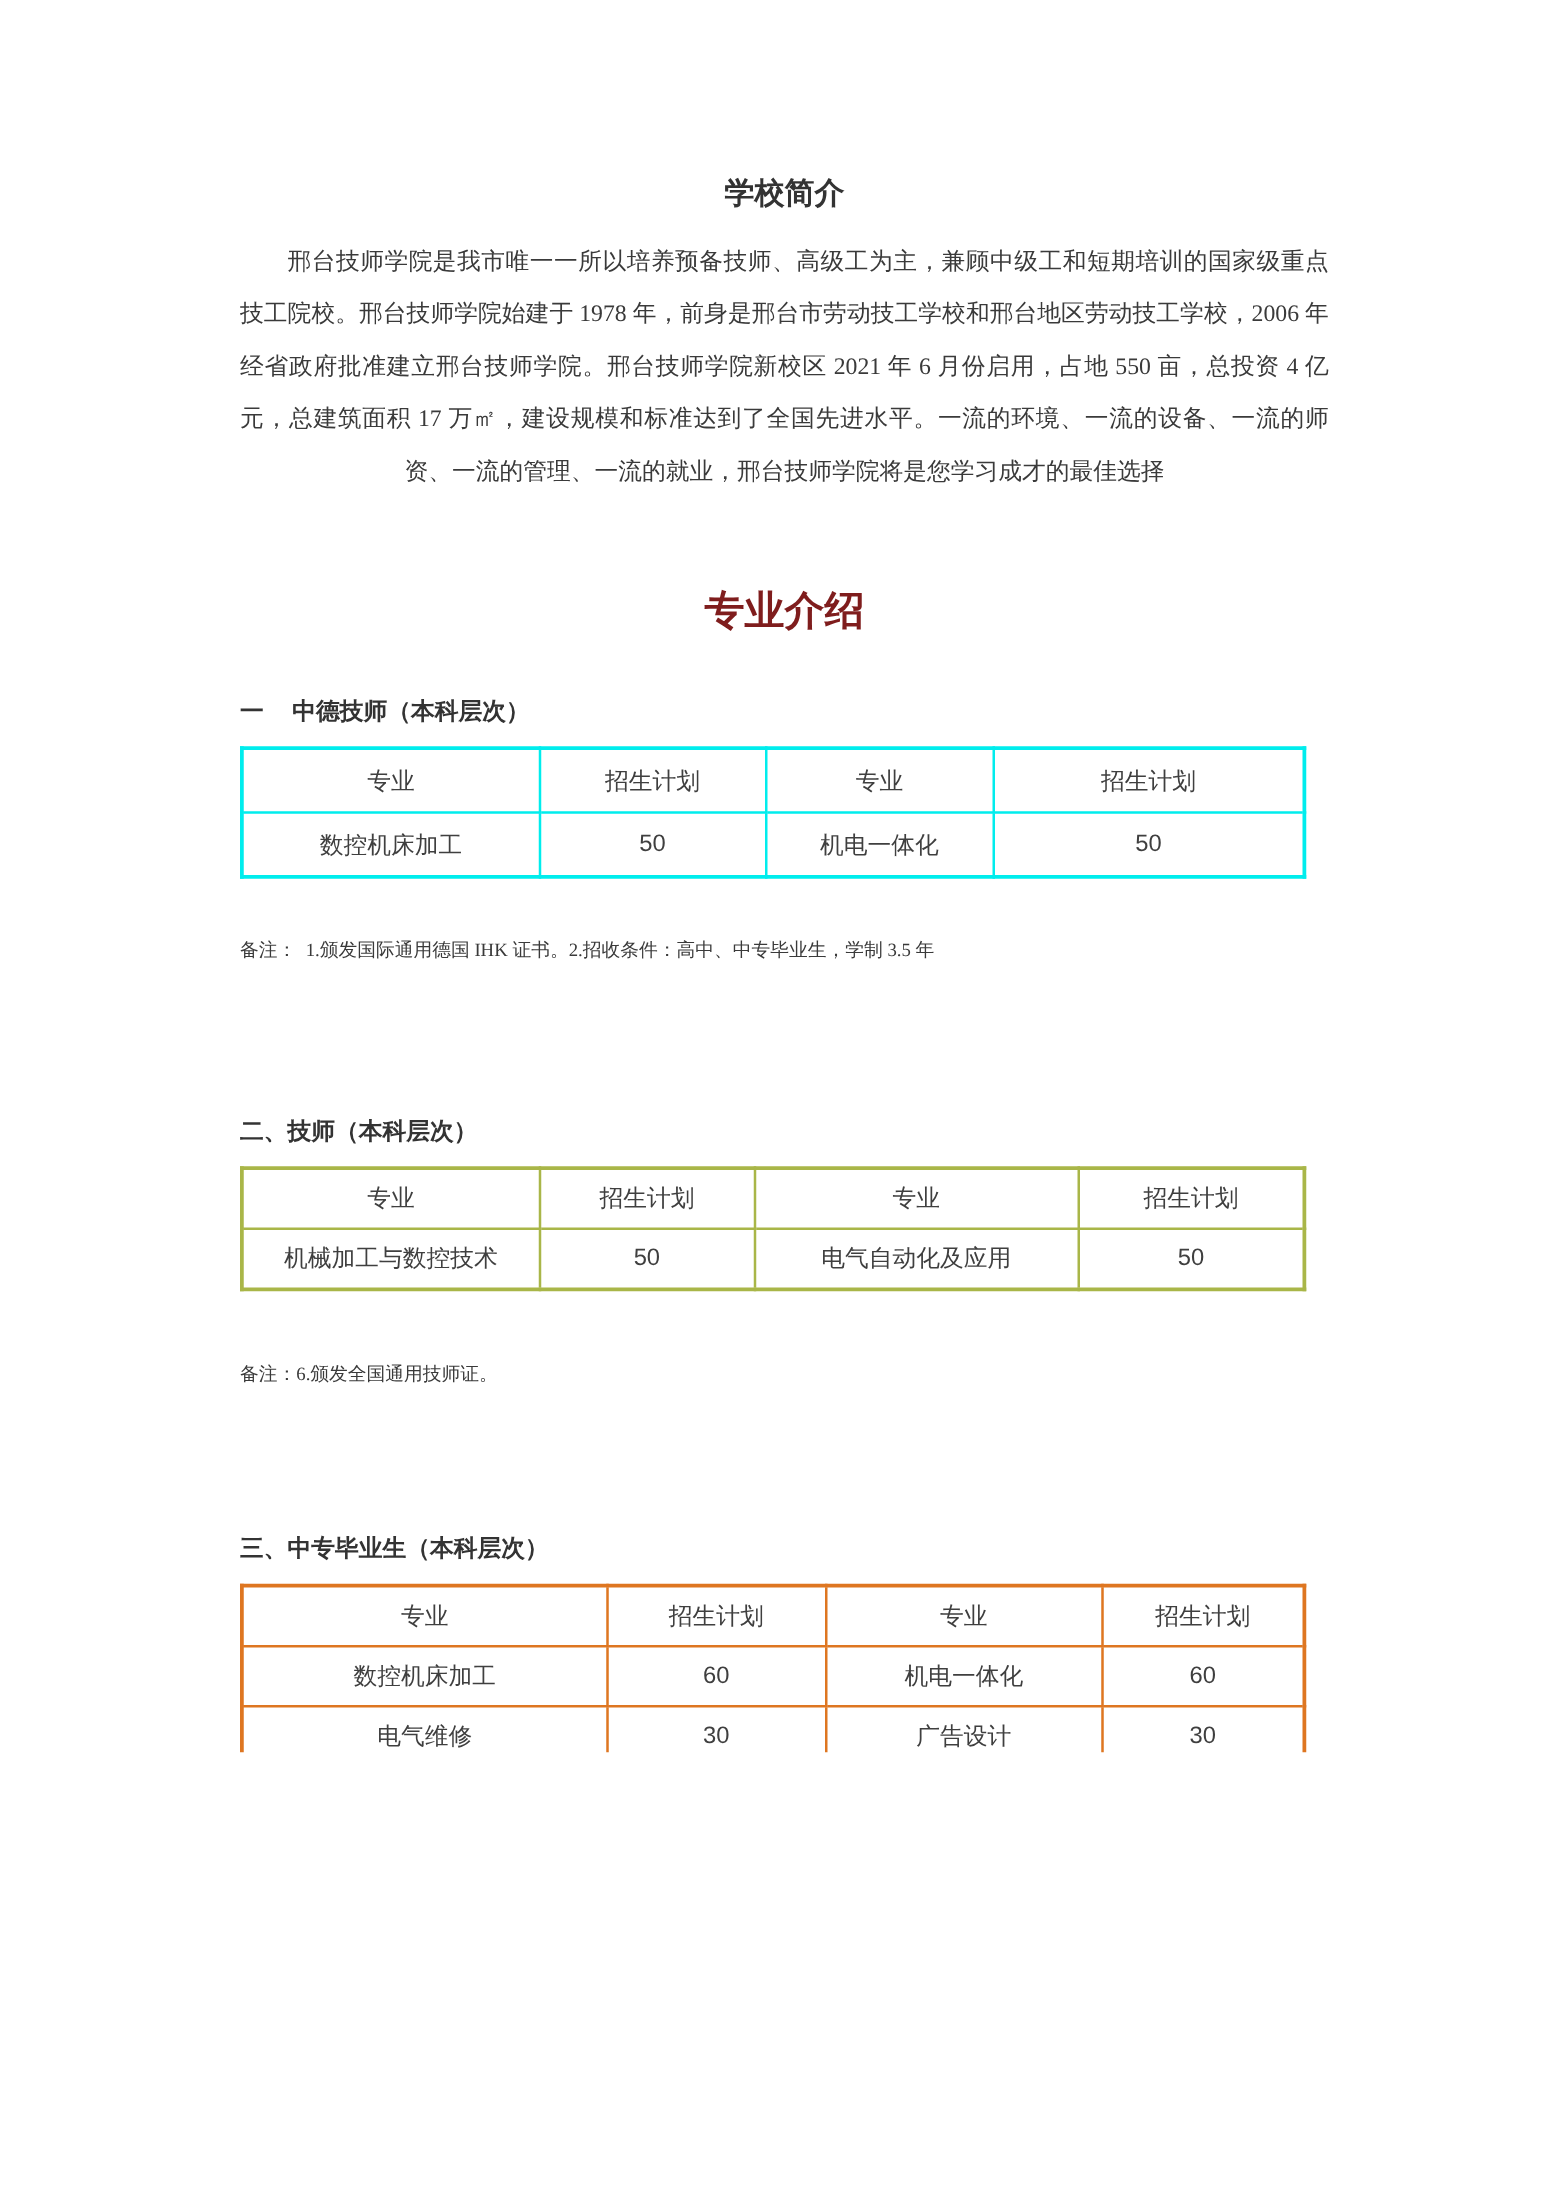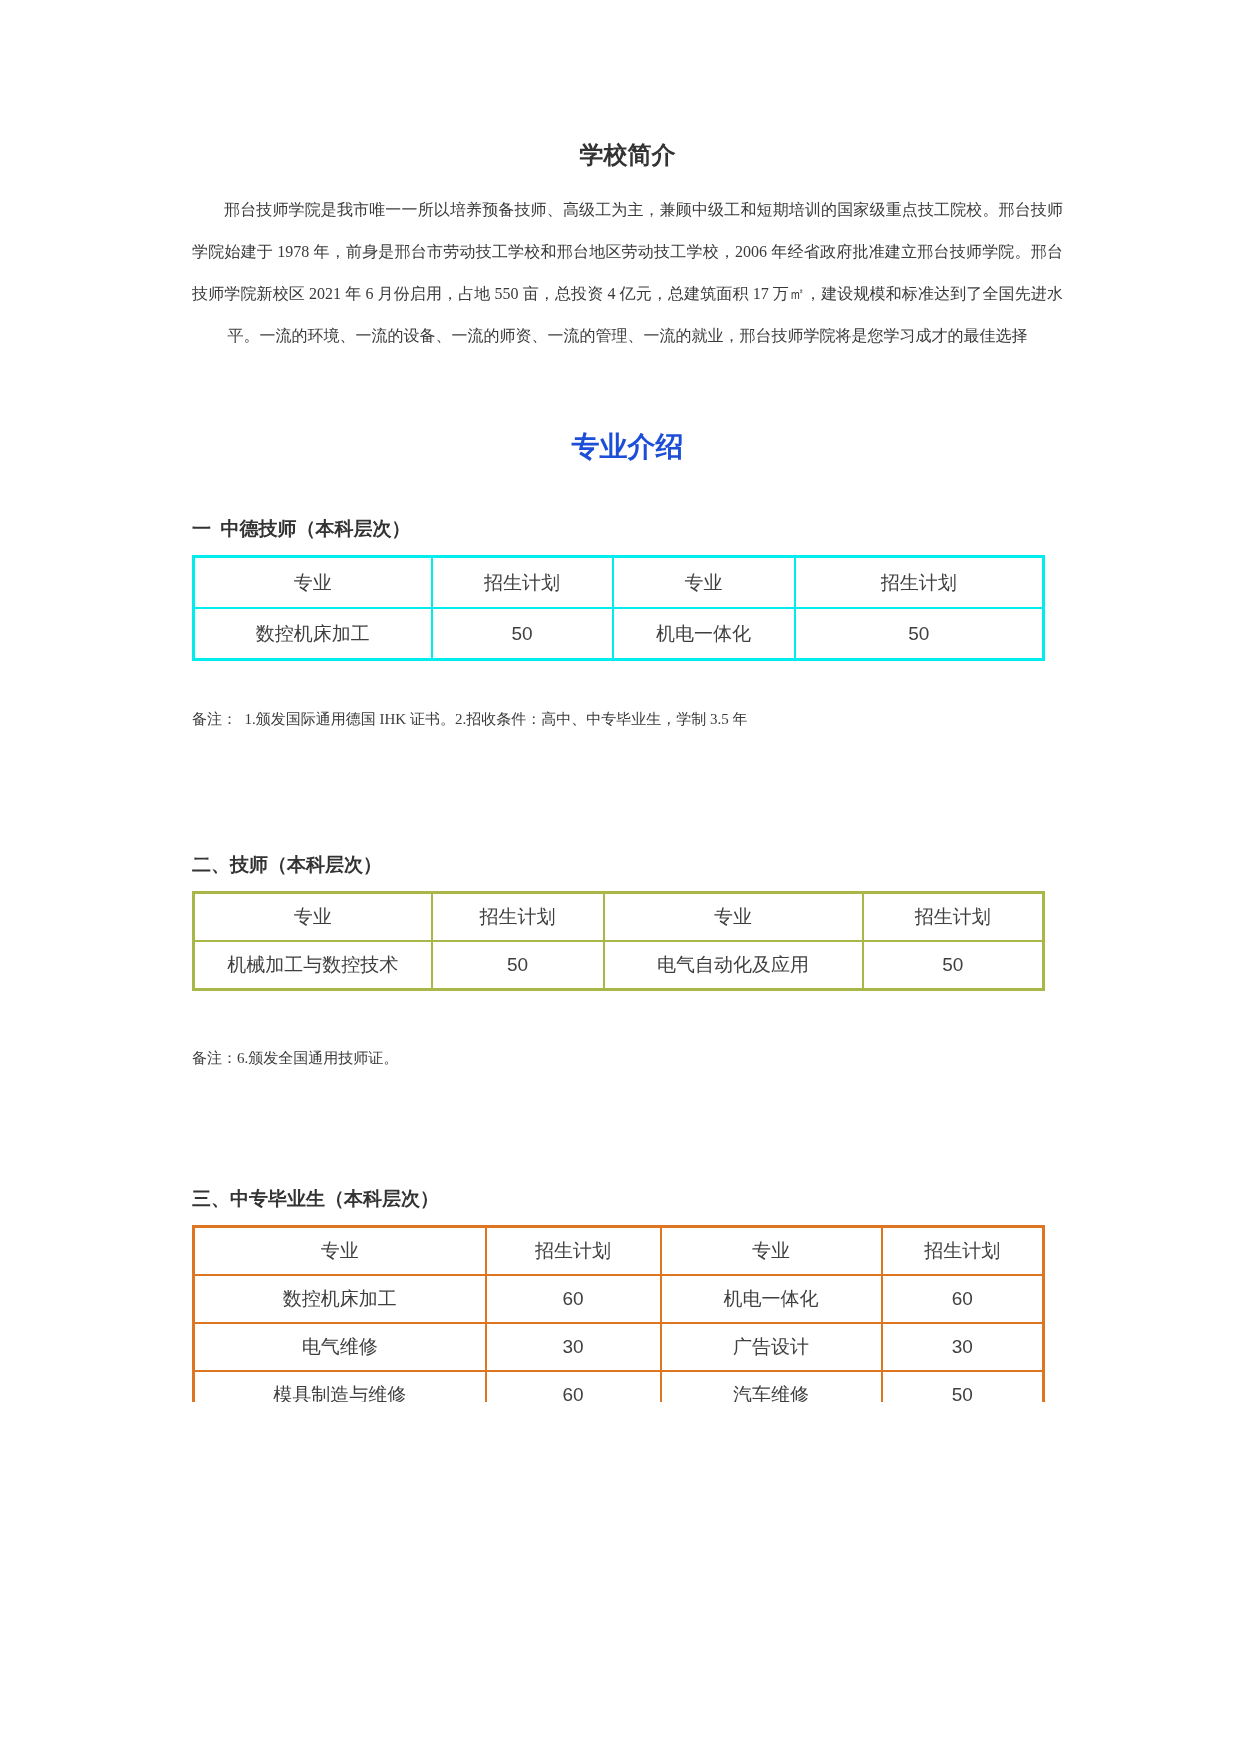--- a/index.html
+++ b/index.html
@@ -6,32 +6,32 @@
   .page {
     width:1241px; height:1402px; background:#ffffff; box-sizing:border-box;
     padding:140px 178px 0 192px; position:relative; overflow:hidden;
     font-family:"Liberation Serif", serif; color:#3a3a3a;
   }
   .doc-title {
     margin:0; font-size:24px; line-height:29px; font-weight:bold; text-align:center;
     font-family:"Liberation Sans", sans-serif; color:#333333;
   }
   .intro {
-    margin:20px 0 0 0; width:871px; font-size:16px; line-height:42px;
+    margin:20px 0 0 0; width:871px; font-size:19px; line-height:42px;
     text-align:justify; text-align-last:center; text-indent:2em; white-space:pre-wrap;
   }
   .center-heading {
-    margin:75px 0 0 0; font-size:28px; line-height:29px; font-weight:bold; text-align:center;
-    font-family:"Liberation Sans", sans-serif; color:#1d4ed8;
+    margin:75px 0 0 0; font-size:32px; line-height:29px; font-weight:bold; text-align:center;
+    font-family:"Liberation Sans", sans-serif; color:#7f1d1d;
   }
   .center-heading.sub { margin-top:20px; }
   .prog-section { margin:0; }
   .sec-heading {
     margin:0; font-size:19px; line-height:23px; font-weight:bold;
-    font-family:Liberation Serif, serif; color:#333333; white-space:pre-wrap;
+    font-family:Liberation Mono, monospace; color:#333333; white-space:pre-wrap;
   }
   .m-sec1 { margin-top:56px; }
   .m-sec2 { margin-top:122px; }
   .m-sec3 { margin-top:117px; }
   table.plan {
     border-collapse:collapse; table-layout:fixed; width:850px; margin-top:15px;
     border:3px solid var(--accent, #999999);
   }
   table.plan th, table.plan td {
     border:2px solid var(--accent, #999999);

